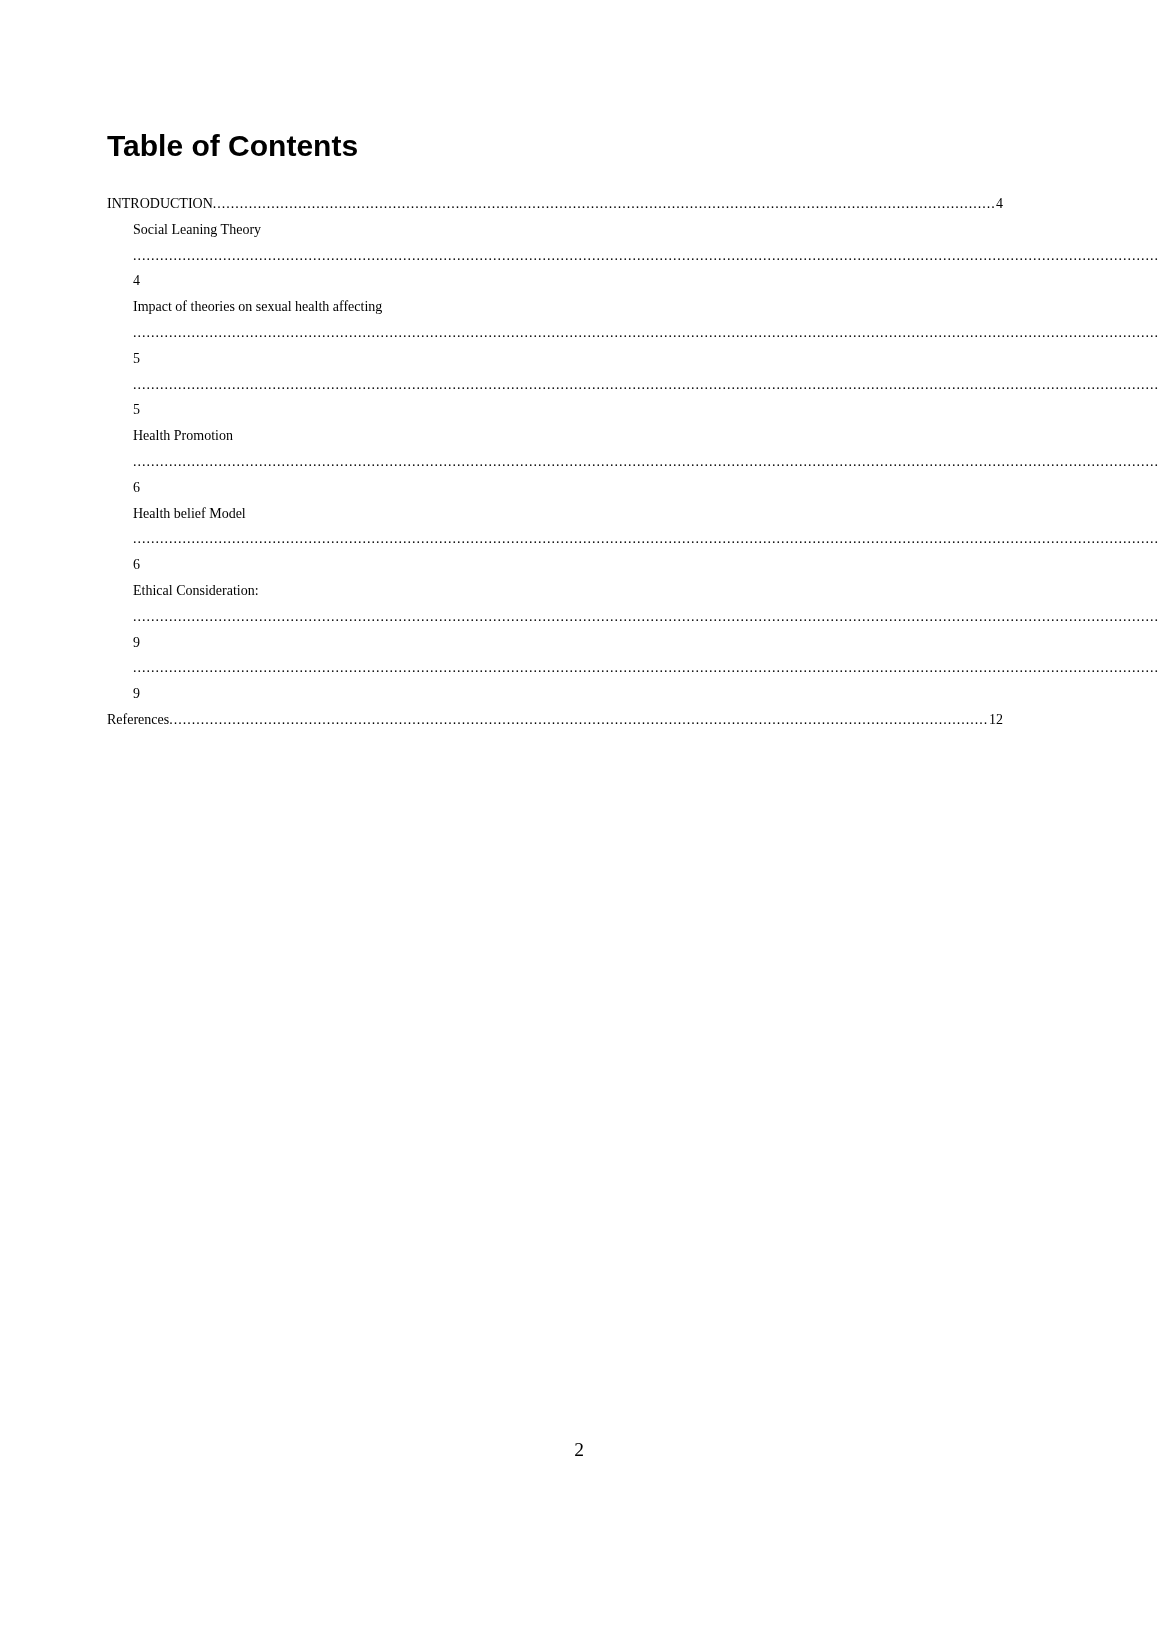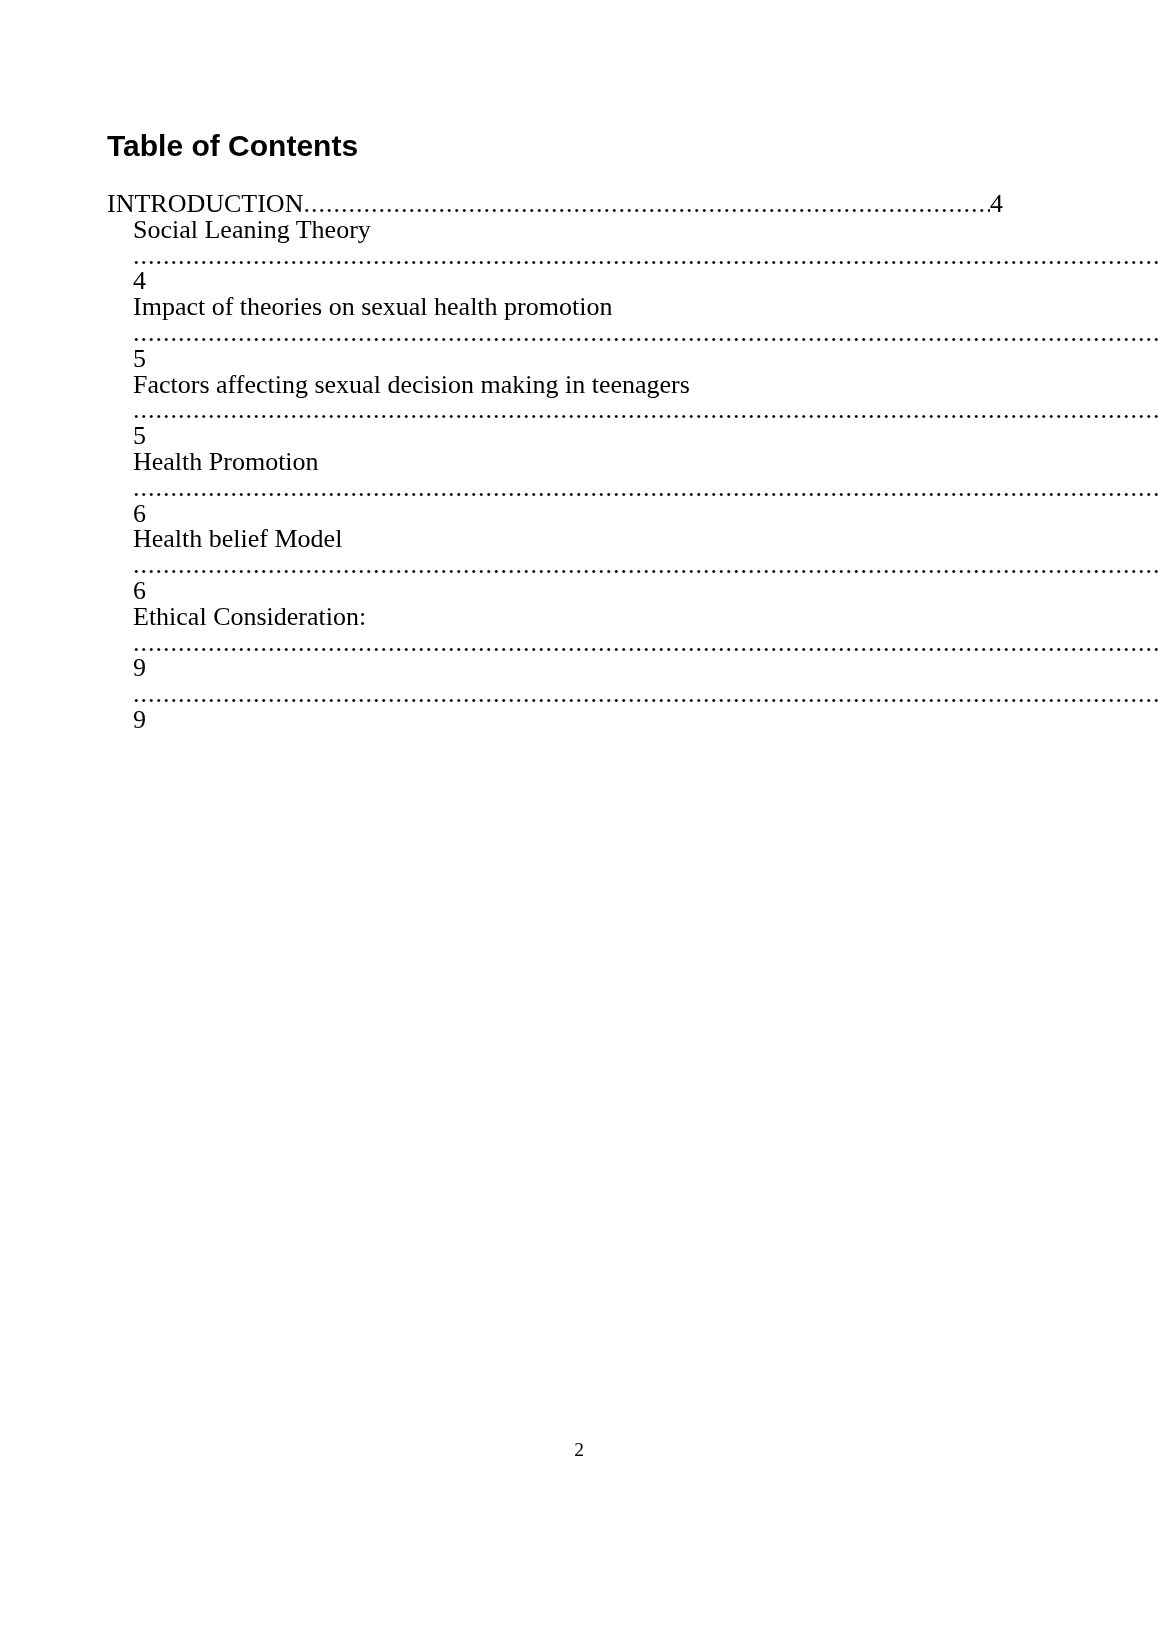--- a/index.html
+++ b/index.html
@@ -20,21 +20,21 @@
   }
   .doc-title {
     font-family: "Liberation Sans", sans-serif;
     font-weight: 700;
     font-size: 30px;
     line-height: 36px;
     color: #000000;
     margin-bottom: 12px;
   }
   .toc {
-    font-size: 26px;
+    font-size: 14px;
     margin-top: 27px;
   }
   .toc-row {
     display: flex;
     align-items: baseline;
     line-height: 25.8px;
     white-space: nowrap;
   }
   .toc-row.level-1 {
     padding-left: 26px;
@@ -76,26 +76,25 @@
           <span class="toc-label">INTRODUCTION </span>
           <span class="toc-leader"></span>
           <span class="toc-page">4</span>
         </div>
         <div class="toc-row level-1">
           <span class="toc-label">Social Leaning Theory </span>
           <span class="toc-leader"></span>
           <span class="toc-page">4</span>
         </div>
         <div class="toc-row level-1">
-          <span class="toc-label">Impact of theories on sexual health promotion</span>
+          <span class="toc-label">Impact of theories on sexual health affecting</span>
           <span class="toc-leader"></span>
           <span class="toc-page">5</span>
         </div>
         <div class="toc-row level-1">
-          <span class="toc-label">Factors affecting sexual decision making in teenagers</span>
           <span class="toc-leader"></span>
           <span class="toc-page">5</span>
         </div>
         <div class="toc-row level-1">
           <span class="toc-label">Health Promotion </span>
           <span class="toc-leader"></span>
           <span class="toc-page">6</span>
         </div>
         <div class="toc-row level-1">
           <span class="toc-label">Health belief Model</span>
@@ -104,16 +103,21 @@
         </div>
         <div class="toc-row level-1">
           <span class="toc-label">Ethical Consideration:</span>
           <span class="toc-leader"></span>
           <span class="toc-page">9</span>
         </div>
         <div class="toc-row level-1">
           <span class="toc-leader"></span>
           <span class="toc-page">9</span>
         </div>
+        <div class="toc-row level-0">
+          <span class="toc-label">References</span>
+          <span class="toc-leader"></span>
+          <span class="toc-page">12</span>
+        </div>
       </div>
   </div>
   <div class="footer">2</div>
 </div>
 
 </body></html>

